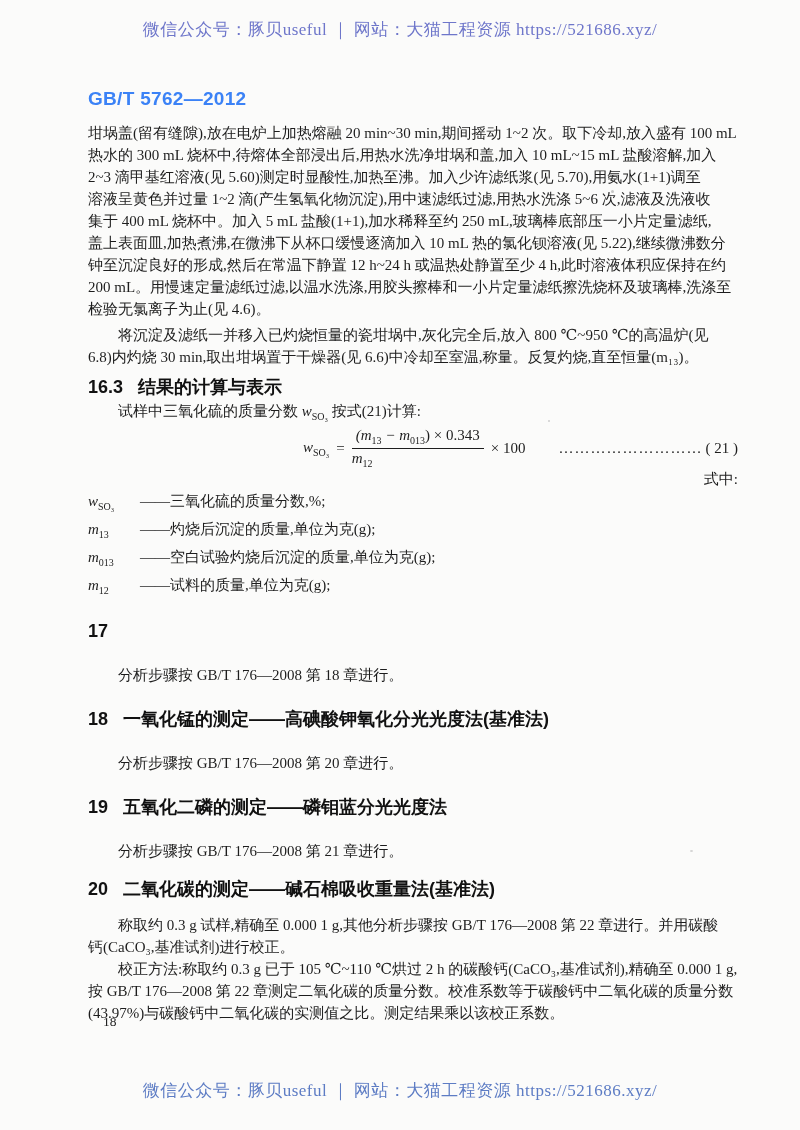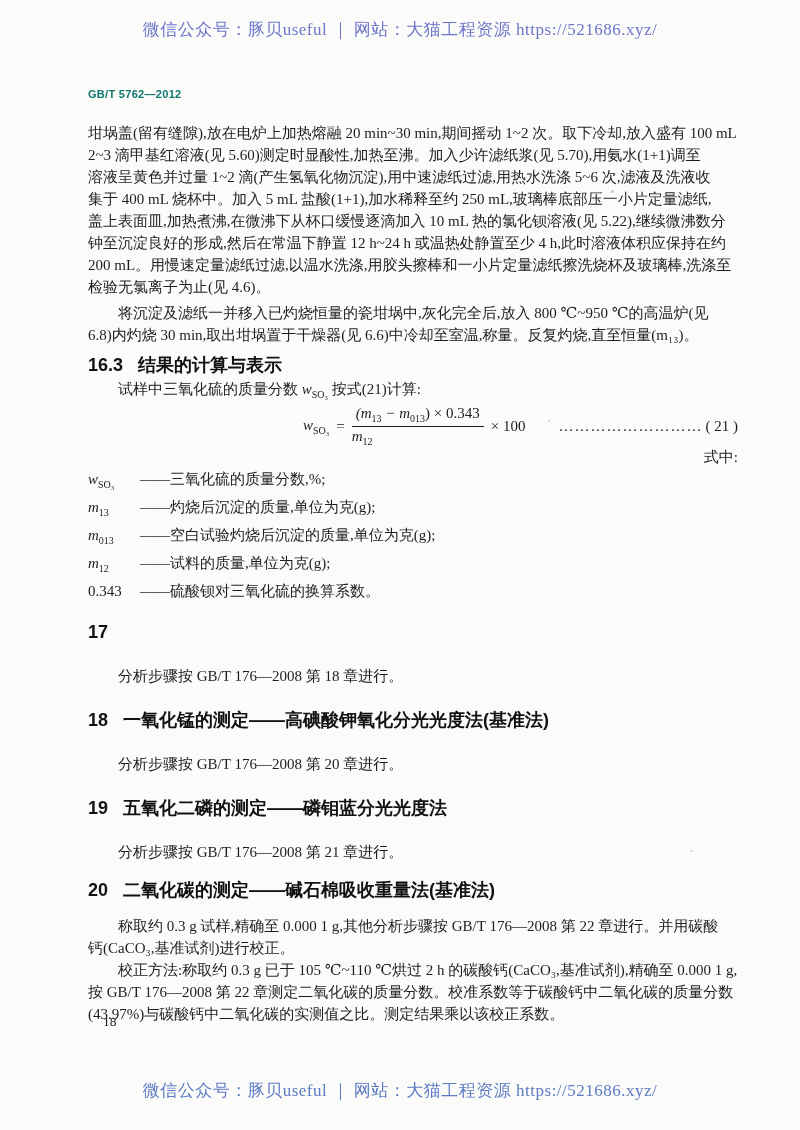--- a/index.html
+++ b/index.html
@@ -15,21 +15,21 @@
   .watermark {
     position: absolute; left: 0; width: 800px;
     text-align: center;
     font-size: 17px;
     letter-spacing: 0.5px;
   }
   .watermark.top { top: 18px; color: #6e76ca; }
   .watermark.bottom { top: 1079px; color: #5d7cc4; }
   .doc-header {
     position: absolute; left: 88px; top: 88px;
-    font-weight: 700; font-size: 11px; color: #0f766e;
+    font-weight: 700; font-size: 19px; color: #3b82f6;
     letter-spacing: 0.3px;
     font-family: "Liberation Sans", "DejaVu Sans", sans-serif;
   }
   .content {
     position: absolute; left: 88px; top: 110px; width: 650px;
   }
   .tline { font-size: 15px; line-height: 22px; white-space: nowrap; }
   .indent { text-indent: 30px; }
   .para1 { margin-top: 12px; }
   .para2 { margin-top: 4px; }
@@ -83,20 +83,21 @@
 <body>
 
 <div class="watermark top">微信公众号：豚贝useful ｜ 网站：大猫工程资源 https://521686.xyz/</div>
 
 <div class="doc-header">GB/T 5762—2012</div>
 
 <div class="content">
 
   <div class="para1">
     <div class="tline">坩埚盖(留有缝隙),放在电炉上加热熔融 20 min~30 min,期间摇动 1~2 次。取下冷却,放入盛有 100 mL</div>
+    <div class="tline">热水的 300 mL 烧杯中,待熔体全部浸出后,用热水洗净坩埚和盖,加入 10 mL~15 mL 盐酸溶解,加入</div>
     <div class="tline">2~3 滴甲基红溶液(见 5.60)测定时显酸性,加热至沸。加入少许滤纸浆(见 5.70),用氨水(1+1)调至</div>
     <div class="tline">溶液呈黄色并过量 1~2 滴(产生氢氧化物沉淀),用中速滤纸过滤,用热水洗涤 5~6 次,滤液及洗液收</div>
     <div class="tline">集于 400 mL 烧杯中。加入 5 mL 盐酸(1+1),加水稀释至约 250 mL,玻璃棒底部压一小片定量滤纸,</div>
     <div class="tline">盖上表面皿,加热煮沸,在微沸下从杯口缓慢逐滴加入 10 mL 热的氯化钡溶液(见 5.22),继续微沸数分</div>
     <div class="tline">钟至沉淀良好的形成,然后在常温下静置 12 h~24 h 或温热处静置至少 4 h,此时溶液体积应保持在约</div>
     <div class="tline">200 mL。用慢速定量滤纸过滤,以温水洗涤,用胶头擦棒和一小片定量滤纸擦洗烧杯及玻璃棒,洗涤至</div>
     <div class="tline">检验无氯离子为止(见 4.6)。</div>
   </div>
 
   <div class="para2">
@@ -140,24 +141,20 @@
       <span class="def-desc">——灼烧后沉淀的质量,单位为克(g);</span>
     </div>
     <div class="def-row">
       <span class="def-sym"><span class="it">m</span><sub>013</sub></span>
       <span class="def-desc">——空白试验灼烧后沉淀的质量,单位为克(g);</span>
     </div>
     <div class="def-row">
       <span class="def-sym"><span class="it">m</span><sub>12</sub></span>
       <span class="def-desc">——试料的质量,单位为克(g);</span>
     </div>
-    <div class="def-row">
-      <span class="def-sym"><span>0.343</span></span>
-      <span class="def-desc">——硫酸钡对三氧化硫的换算系数。</span>
-    </div>
   </div>
 
   <div class="sec-heading h17">
     <span class="sec-num">17</span>
   </div>
   <div class="tline indent sec-body">分析步骤按 GB/T 176—2008 第 18 章进行。</div>
 
   <div class="sec-heading h18">
     <span class="sec-num">18</span>
     <span>一氧化锰的测定——高碘酸钾氧化分光光度法(基准法)</span>

